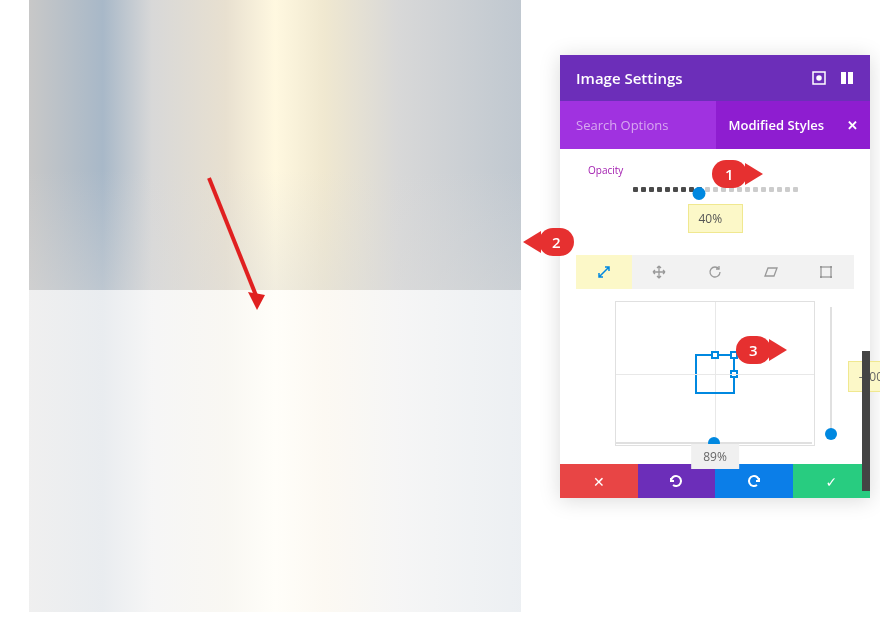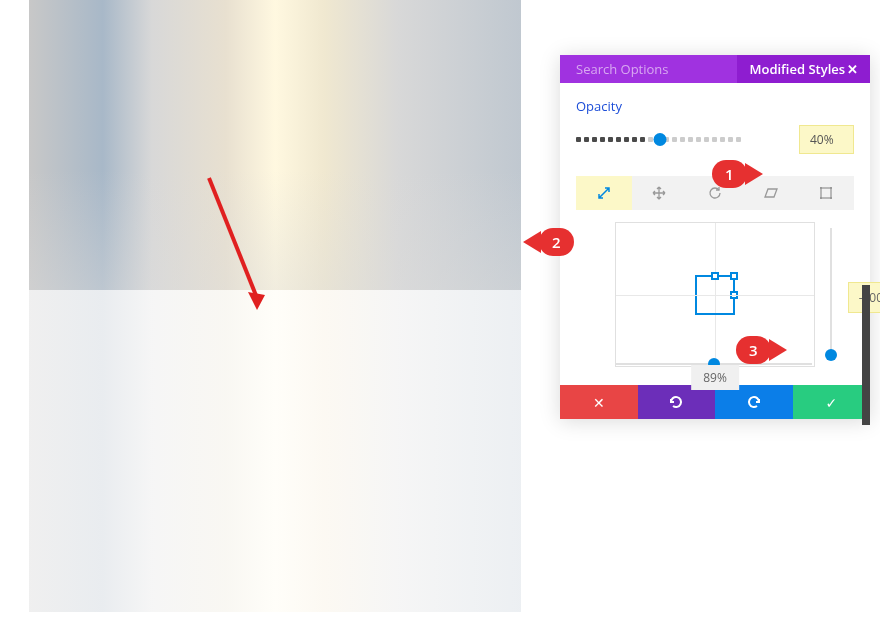--- a/index.html
+++ b/index.html
@@ -11,29 +11,29 @@
     .preview-bottom { width: 100%; height: 322px; background: linear-gradient(90deg, #d8d8d8 0%, #c8d0d8 15%, #e8e8e8 25%, #f0ece0 40%, #fffcf0 50%, #f8f0e0 60%, #e8e8e8 75%, #d0d8e0 100%); opacity: 0.4; transform: scaleY(-1); }
     
     .arrow-overlay { position: absolute; left: 170px; top: 170px; width: 70px; height: 145px; pointer-events: none; }
     
     .panel { position: absolute; right: 10px; top: 55px; width: 310px; background: #fff; box-shadow: 0 2px 20px rgba(0,0,0,0.15); }
     
     .panel-header { background: #6c2eb9; color: #fff; padding: 13px 16px; display: flex; align-items: center; justify-content: space-between; font-size: 15px; font-weight: 600; }
     .panel-header-icons { display: flex; gap: 14px; }
     .header-icon { width: 14px; height: 14px; display: inline-flex; align-items: center; justify-content: center; cursor: pointer; }
     
-    .panel-subheader { background: #a032e0; display: flex; align-items: stretch; height: 28px; }
+    .panel-subheader { background: #a032e0; display: flex; align-items: stretch; height: 48px; }
     .search-opt { flex: 1; color: #d8a8f0; font-size: 13px; padding: 0 16px; display: flex; align-items: center; }
-    .modified-chip { background: #8e1dd0; color: #fff; font-size: 13px; font-weight: 600; padding: 0 12px; display: flex; align-items: center; gap: 2px; }
+    .modified-chip { background: #8e1dd0; color: #fff; font-size: 13px; font-weight: 600; padding: 0 12px; display: flex; align-items: center; gap: 23px; }
     .modified-close { cursor: pointer; font-size: 13px; }
     
     .panel-body { padding: 14px 16px 0; position: relative; }
-    .section-label { font-size: 13px; color: #1d4ed8; margin-bottom: 10px; }
-    
-    .opacity-row { display: flex; align-items: center; gap: 12px; margin-bottom: 22px; }
+    .section-label { font-size: 10px; color: #a21caf; margin-bottom: 10px; margin-left: 12px; }
+    
+    .opacity-row { display: flex; align-items: center; gap: 12px; margin-bottom: 22px; flex-direction: column; }
     .dot-slider { flex: 1; display: flex; align-items: center; gap: 3px; position: relative; height: 14px; }
     .dot { width: 5px; height: 5px; background: #4a4a4a; border-radius: 1px; }
     .dot.light { background: #ccc; }
     .slider-thumb { width: 13px; height: 13px; background: #0088e0; border-radius: 50%; position: absolute; left: 40%; top: 0; transform: translateX(-50%); cursor: pointer; }
     .value-box { background: #fcf8c8; border: 1px solid #f0e890; padding: 5px 10px; font-size: 12px; color: #555; min-width: 55px; text-align: left; }
     
     .transform-tabs { display: flex; gap: 0; margin-bottom: 12px; }
     .t-tab { flex: 1; height: 34px; display: flex; align-items: center; justify-content: center; background: #f2f2f2; cursor: pointer; color: #999; }
     .t-tab.active { background: #fcf8c8; color: #0088e0; }
     .t-tab svg { width: 14px; height: 14px; }
@@ -76,20 +76,37 @@
 <div class="preview">
   <div class="preview-top"></div>
   <div class="preview-bottom"></div>
   <svg class="arrow-overlay" viewBox="0 0 70 145">
     <line x1="10" y1="8" x2="58" y2="128" stroke="#e02020" stroke-width="4"></line>
     <polygon points="58,140 49,122 66,125" fill="#e02020"></polygon>
   </svg>
 </div>
 
 <div class="panel">
+  <div class="panel-header">
+    <span>Image Settings</span>
+    <div class="panel-header-icons">
+      <span class="header-icon">
+        <svg viewBox="0 0 14 14" fill="none" stroke="#fff" stroke-width="1.5">
+            <rect x="1" y="1" width="12" height="12"></rect>
+            <circle cx="7" cy="7" r="2" fill="#fff"></circle>
+          </svg>
+      </span>
+      <span class="header-icon">
+        <svg viewBox="0 0 14 14" fill="#fff">
+            <rect x="1" y="1" width="5" height="12"></rect>
+            <rect x="8" y="1" width="5" height="12"></rect>
+          </svg>
+      </span>
+    </div>
+  </div>
 
   <div class="panel-subheader">
     <div class="search-opt">Search Options</div>
     <div class="modified-chip">
       <span>Modified Styles</span>
       <span class="modified-close">✕</span>
     </div>
   </div>
 
   <div class="panel-body">

